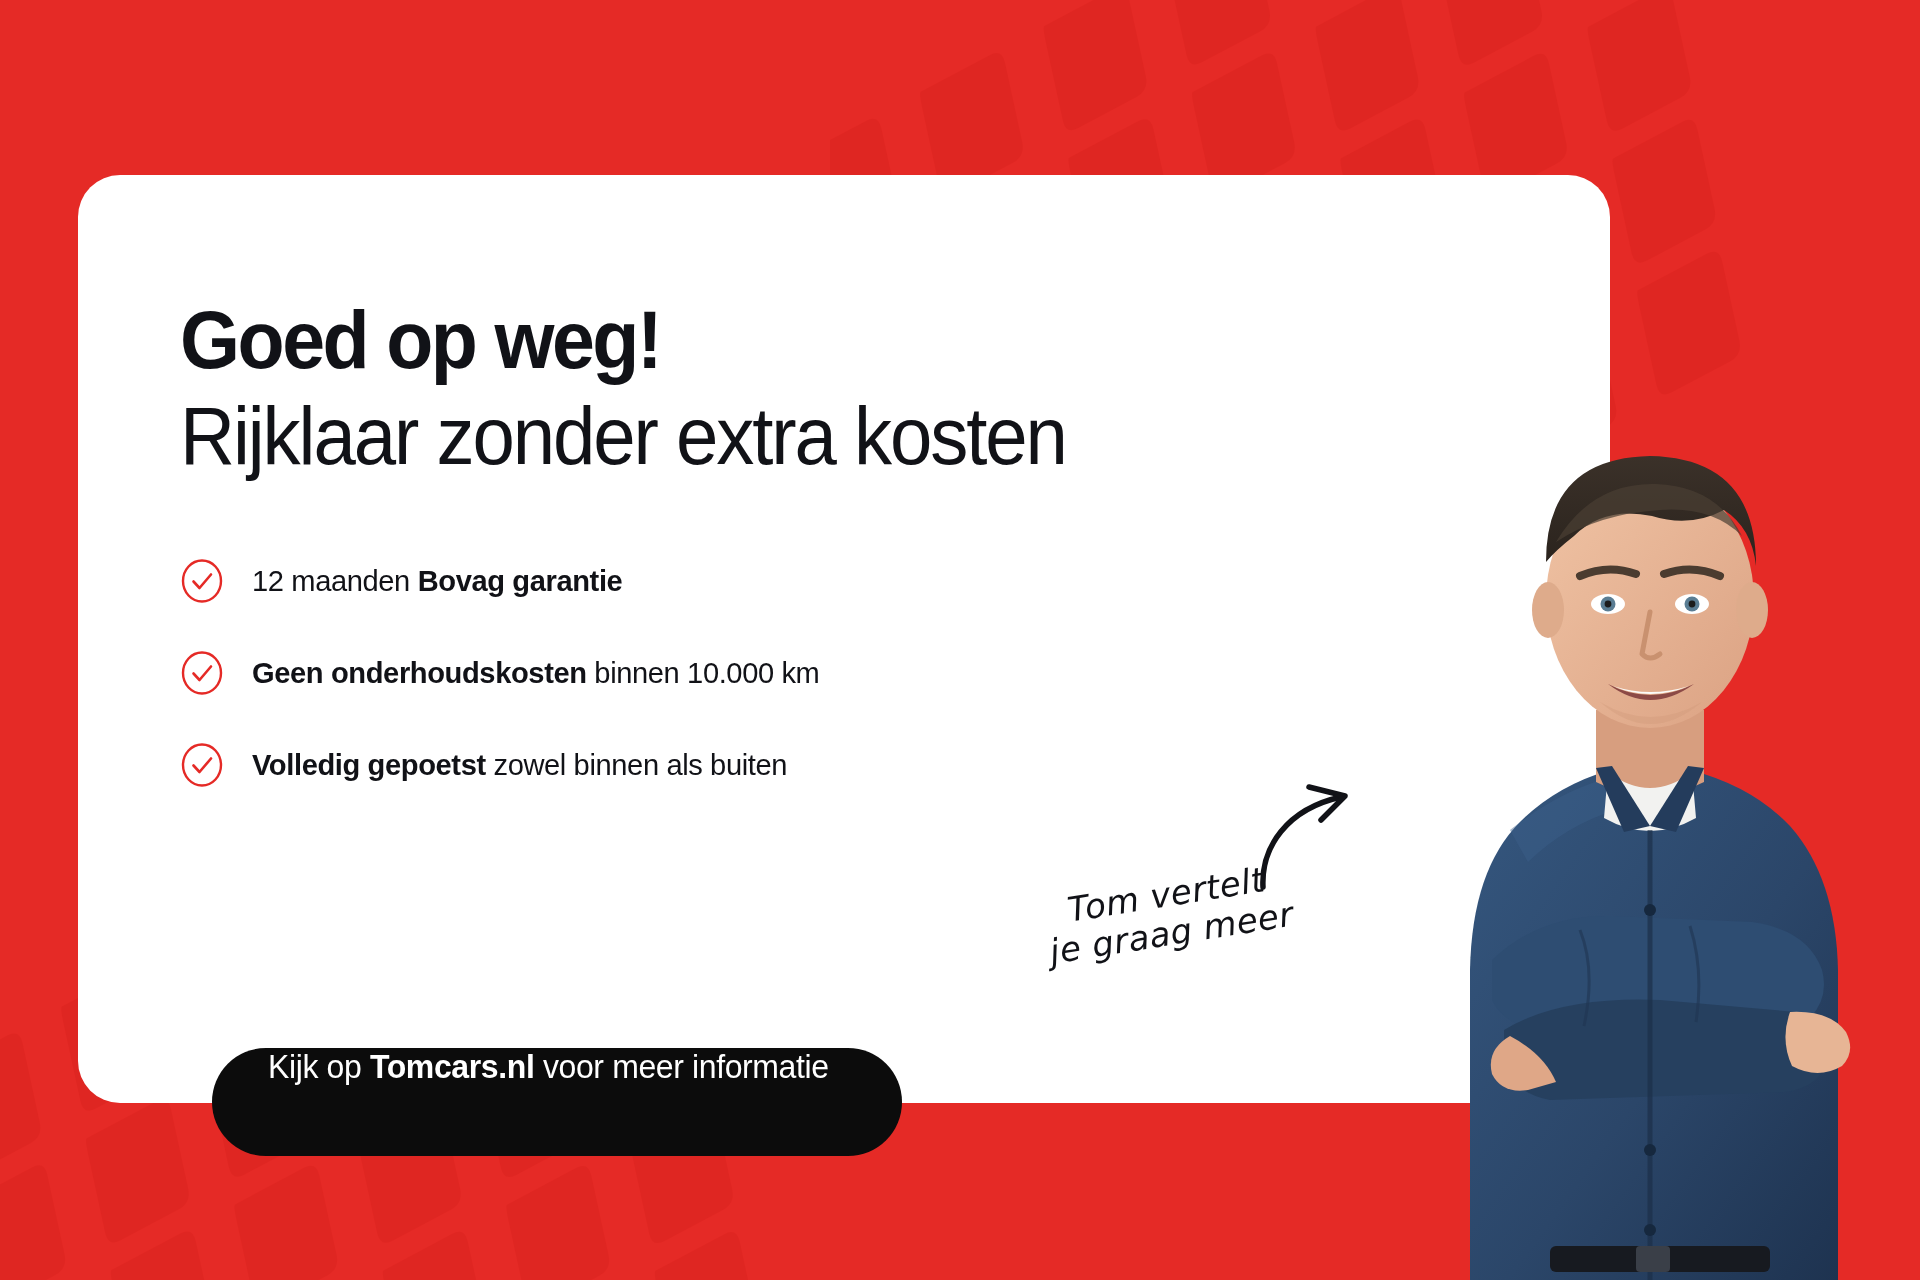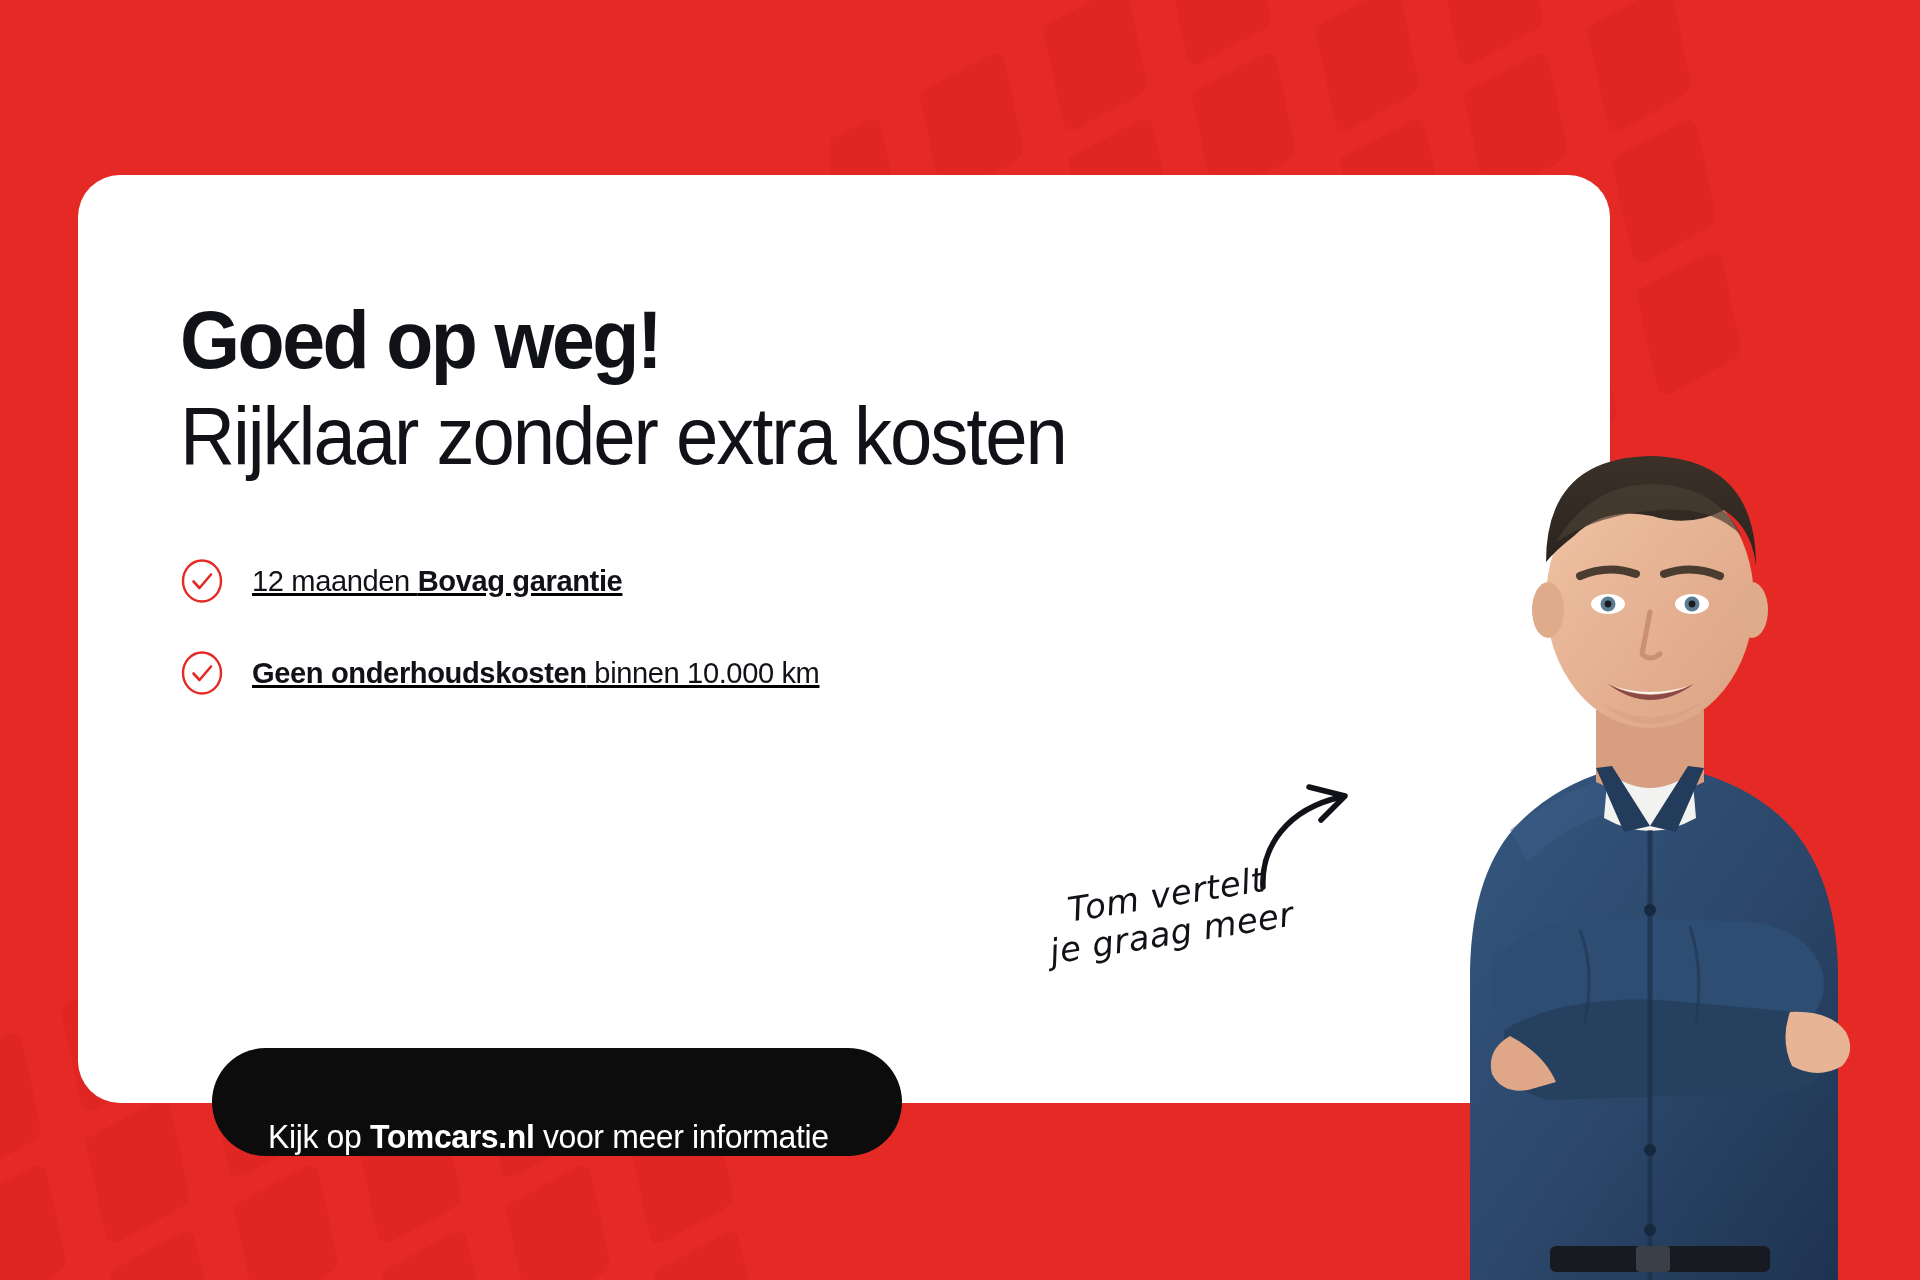--- a/index.html
+++ b/index.html
@@ -62,21 +62,20 @@
     transform-origin:left center;
     white-space:nowrap;
   }
 
   
   #checklist {
     position:absolute;
     left:180px; top:545px;
     z-index:4;
     width:1000px;
-    text-decoration:underline;
   }
   .check-row {
     display:flex;
     align-items:center;
     height:72px;
     margin-bottom:20px;
   }
   .check-icon {
     flex:0 0 auto;
     width:44px; height:44px;
@@ -95,21 +94,21 @@
   .check-text b { font-weight:800; }
 
   
   #cta-pill {
     position:absolute;
     left:212px; top:1048px;
     height:108px;
     padding:0 56px;
     background:#0c0c0c;
     border-radius:54px;
-    display:flex; align-items:flex-end;
+    display:flex; align-items:flex-start;
     z-index:6;
   }
   #cta-text {
     color:#ffffff;
     font-size:33px;
     letter-spacing:-0.4px;
     white-space:nowrap;
     transform:scaleX(0.97);
     transform-origin:left center;
   }
@@ -286,20 +285,29 @@
     <span class="check-icon">
       <svg width="44" height="44" viewBox="0 0 44 44">
         <ellipse cx="22" cy="22" rx="19" ry="20.5" fill="none" stroke="#e52a26" stroke-width="2.4"></ellipse>
         <path d="M13.5 22.5 L19.5 29 L31 15.5" fill="none" stroke="#e52a26" stroke-width="2.6" stroke-linecap="round" stroke-linejoin="round"></path>
       </svg>
     </span>
     <span class="check-text"><span></span><b>Geen onderhoudskosten</b><span> binnen 10.000 km</span></span>
   </div>
 
 
+  <div class="check-row">
+    <span class="check-icon">
+      <svg width="44" height="44" viewBox="0 0 44 44">
+        <ellipse cx="22" cy="22" rx="19" ry="20.5" fill="none" stroke="#e52a26" stroke-width="2.4"></ellipse>
+        <path d="M13.5 22.5 L19.5 29 L31 15.5" fill="none" stroke="#e52a26" stroke-width="2.6" stroke-linecap="round" stroke-linejoin="round"></path>
+      </svg>
+    </span>
+    <span class="check-text"><span></span><b>Volledig gepoetst</b><span> zowel binnen als buiten</span></span>
+  </div>
 
 </div>
 
 <div id="note">
   <span id="note-arrow">
     <svg width="120" height="120" viewBox="0 0 120 120">
       <path d="M18 112 C 16 72, 42 34, 96 22" fill="none" stroke="#111217" stroke-width="5.5" stroke-linecap="round"></path>
       <path d="M64 12 L100 21 L76 45" fill="none" stroke="#111217" stroke-width="5.5" stroke-linecap="round" stroke-linejoin="round"></path>
     </svg>
   </span>

